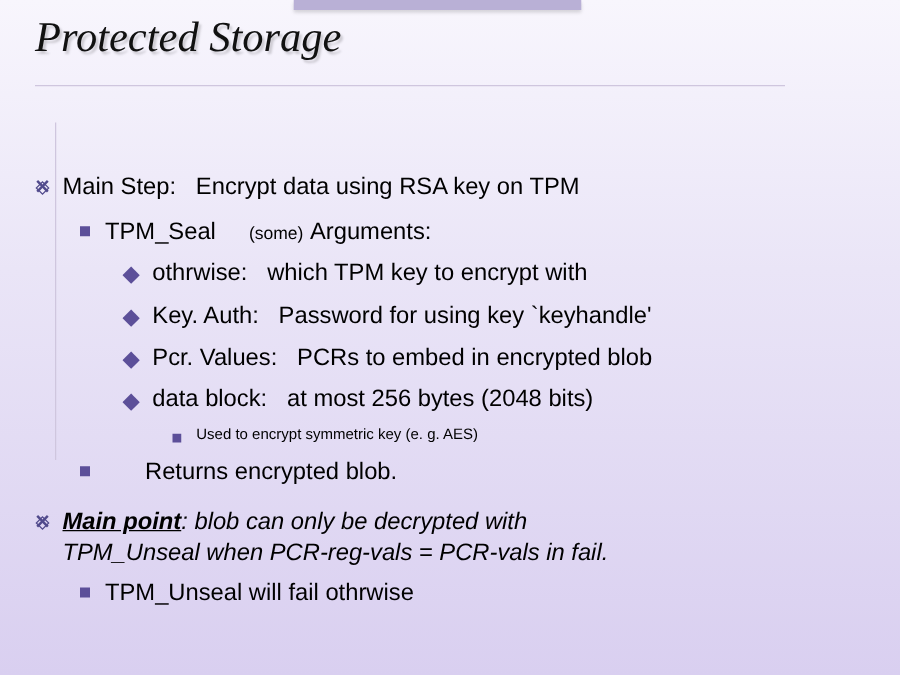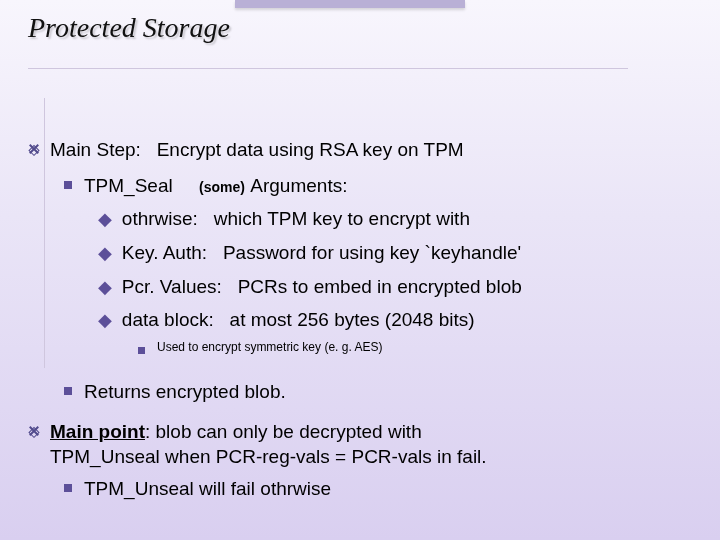--- a/index.html
+++ b/index.html
@@ -24,21 +24,21 @@
     left: 235px;
     width: 230px;
     height: 8px;
     background: #b9b0d6;
     box-shadow: 0 2px 3px rgba(0,0,0,0.15);
   }
   .title {
     position: absolute;
     top: 12px;
     left: 28px;
-    font-size: 28px;
+    font-size: 34px;
     font-style: italic;
     font-family: "Times New Roman", Georgia, serif;
     text-shadow: 2px 2px 2px rgba(0,0,0,0.18);
     color: #111;
   }
   .rule {
     position: absolute;
     top: 68px;
     left: 28px;
     width: 600px;
@@ -80,22 +80,22 @@
     margin-left: 70px; margin-right: 10px;
     line-height: 1.3;
     margin-top: 2px;
   }
   .bul4 {
     width: 7px; height: 7px; flex: 0 0 7px;
     background: #5c4f99;
     margin-top: 8px; margin-left: 110px; margin-right: 12px;
   }
   .tiny { font-size: 12px; }
-  .smaller { font-size: 14px; font-weight: bold; }
-  .mainpoint { margin-top: 14px; }
+  .smaller { font-size: 14px; }
+  .mainpoint { margin-top: 14px; font-style: italic; }
   .vline {
     position: absolute;
     top: 98px;
     left: 44px;
     width: 0;
     height: 270px;
     border-left: 1px solid #cfc6de;
   }
   b { font-weight: bold; }
   u { text-decoration: underline; }
@@ -151,21 +151,21 @@
       <div>
         <span>data block:</span>&nbsp;&nbsp;&nbsp;<span>at most 256 bytes  (2048 bits)</span>
       </div>
     </div>
 
     <div class="row tiny" style="margin-top:4px;">
       <div class="bul4"></div>
       <div>Used to encrypt symmetric key (e. g. AES)</div>
     </div>
 
-    <div class="row" style="margin-top:24px;">
+    <div class="row" style="margin-top:10px;gap:32px;">
       <div class="bul2"></div>
       <div>Returns encrypted blob.</div>
     </div>
 
     <div class="row mainpoint">
       <div class="bul1"></div>
       <div>
         <b><u>Main point</u></b><span>:   blob can only be decrypted with</span><br>
         <span>TPM_Unseal when  PCR-reg-vals = PCR-vals  in fail.</span>
       </div>

